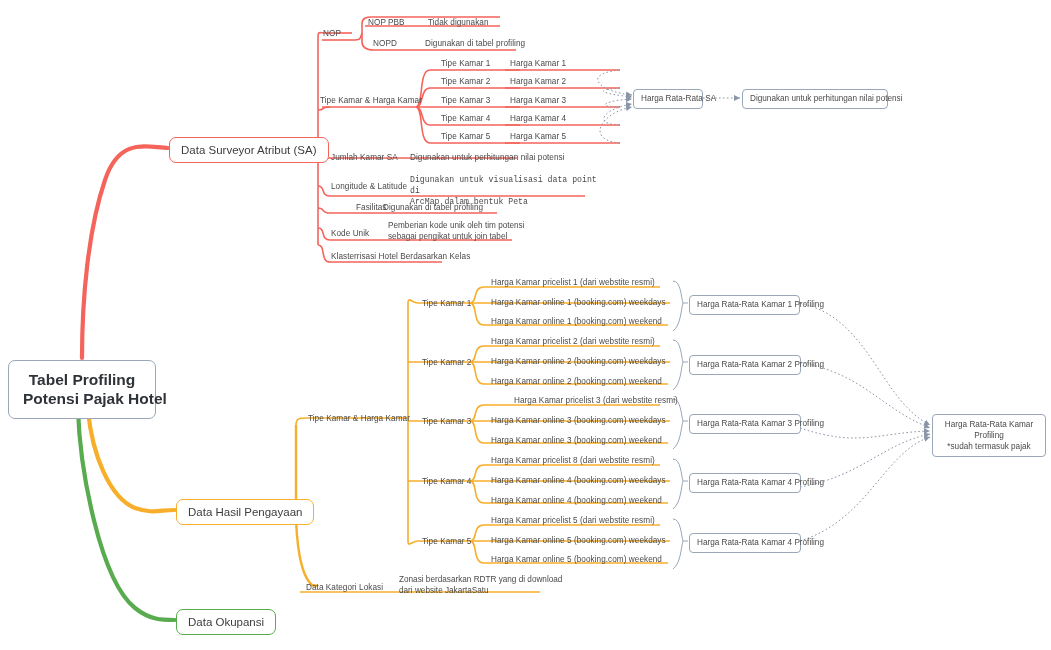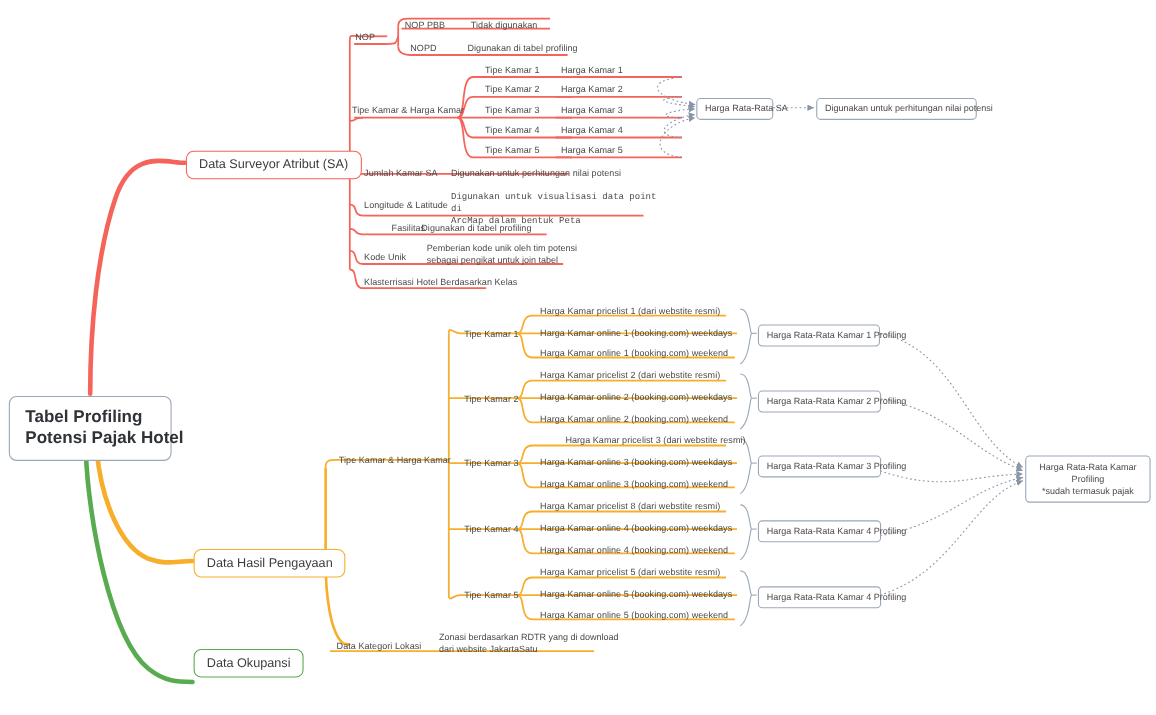--- a/index.html
+++ b/index.html
@@ -29,21 +29,21 @@
     line-height: 1.25;
   }
   
   .root {
     background: #fff;
     border: 1.4px solid #9aa7b8;
     border-radius: 7px;
     padding: 9px 14px;
     font-size: 15.5px;
     font-weight: bold;
-    text-align: left;
+    text-align: center;
     color: #2f3338;
     box-shadow: 0 0 0 0 rgba(0,0,0,0);
   }
   
   .pill {
     background: #fff;
     border: 1.6px solid #000;
     border-radius: 7px;
     padding: 5px 11px;
     font-size: 11.5px;
@@ -194,21 +194,21 @@
 
   <div class="node root" style="left:8px; top:360px; width:148px;">
     <div>Tabel Profiling</div>
     <div>Potensi Pajak Hotel</div>
   </div>
 
   <div class="node pill orange" style="left:176px; top:499px;">Data Hasil Pengayaan</div>
 
   <div class="node pill red" style="left:169px; top:137px;">Data Surveyor Atribut (SA)</div>
 
-  <div class="node pill green" style="left:176px; top:590px;">Data Okupansi</div>
+  <div class="node pill green" style="left:176px; top:609px;">Data Okupansi</div>
 
   <div class="node txt" style="left:323px; top:29px;">NOP</div>
 
   <div class="node txt" style="left:368px; top:18px;">NOP PBB</div>
   <div class="node txt" style="left:428px; top:18px;">Tidak digunakan</div>
 
   <div class="node txt" style="left:373px; top:39px;">NOPD</div>
   <div class="node txt" style="left:425px; top:39px;">Digunakan di tabel profiling</div>
 
   <div class="node txt" style="left:320px; top:96px;">Tipe Kamar &amp; Harga Kamar</div>

